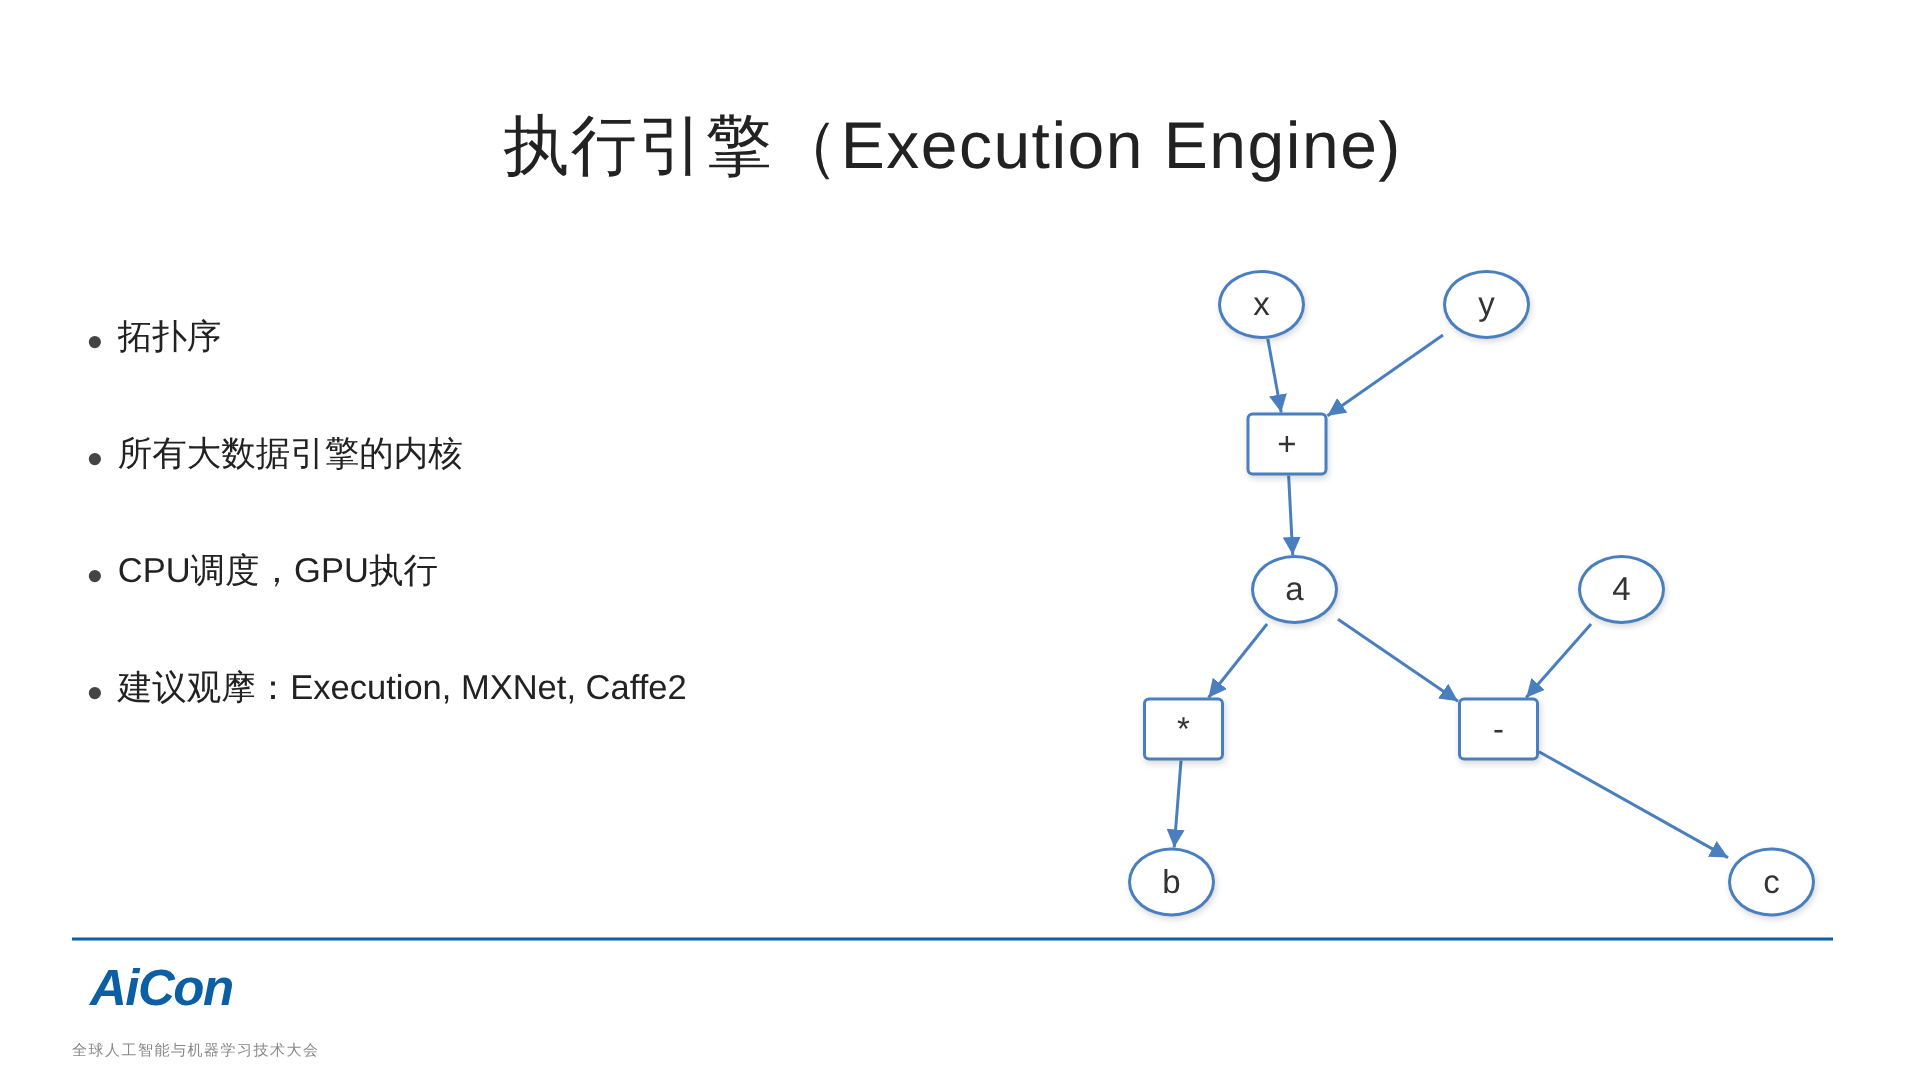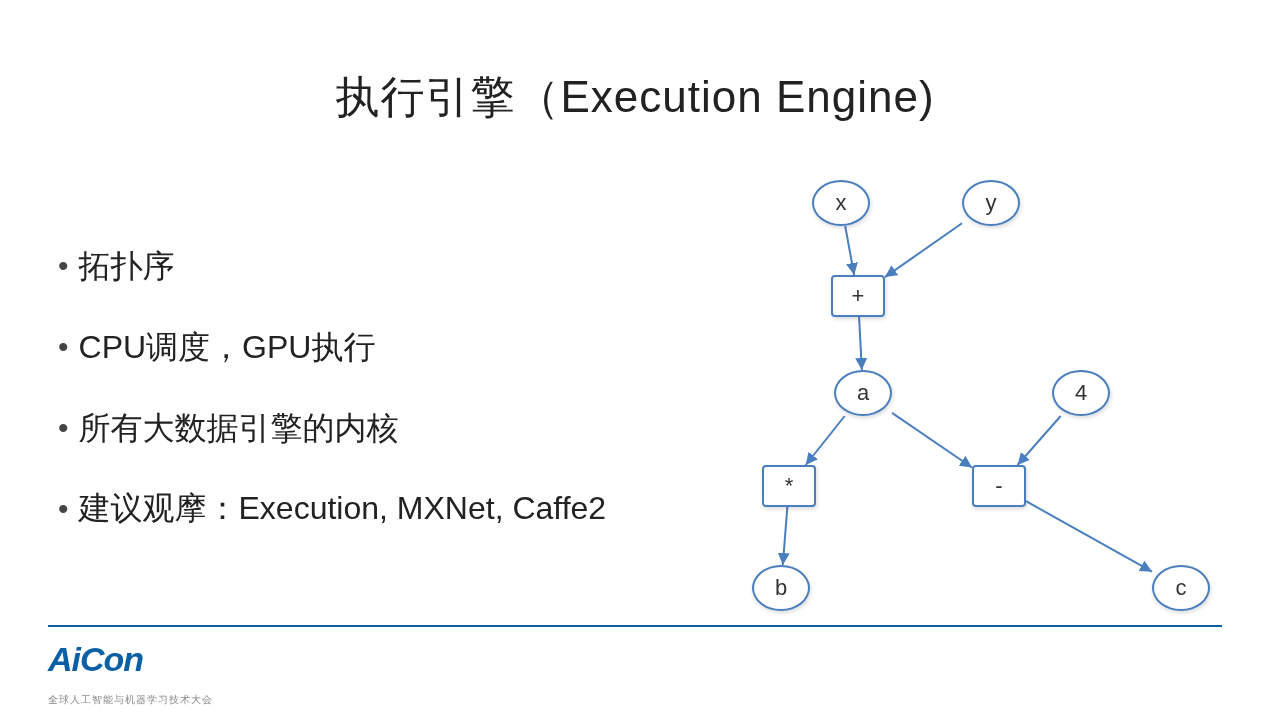--- a/index.html
+++ b/index.html
@@ -1,25 +1,25 @@
 <!DOCTYPE html>
 <html><head>
 <meta charset="utf-8">
 <style>
   * { margin: 0; padding: 0; box-sizing: border-box; }
   html, body { width: 1270px; height: 715px; background: #fff; font-family: "Helvetica Neue", Arial, "PingFang SC", "Microsoft YaHei", sans-serif; color: #222; }
   .slide { position: relative; width: 1270px; height: 505px; }
   .title { position: absolute; top: 68px; left: 0; width: 100%; text-align: center; font-size: 44px; font-weight: 400; letter-spacing: 1px; }
   .bullets { position: absolute; top: 208px; left: 58px; width: 690px; }
-  .bullets li { list-style: none; font-size: 32px; line-height: 1.4; margin-bottom: 36px; display: flex; align-items: center; margin-top: 36px; }
+  .bullets li { list-style: none; font-size: 23px; line-height: 1.4; margin-bottom: 36px; display: flex; align-items: flex-start; }
   .bullets li::before { content: "•"; font-size: 30px; margin-right: 10px; color: #444; }
   .diagram { position: absolute; top: 165px; left: 752px; width: 475px; height: 470px; }
   .footer-rule { position: absolute; left: 48px; right: 48px; top: 625px; height: 2px; background: #0b5fa4; }
   .aicon { position: absolute; left: 48px; top: 640px; }
-  .aicon .brand { font-size: 34px; font-weight: 700; color: #0b5fa4; letter-spacing: -1px; font-style: italic; }
+  .aicon .brand { font-size: 34px; font-weight: 700; color: #0b5fa4; letter-spacing: -1px; font-style: italic; margin-left: 12px; }
   .aicon .sub { font-size: 10px; color: #888; margin-top: 14px; letter-spacing: 1px; }
   .sponsors { position: absolute; right: 48px; top: 652px; display: flex; align-items: center; gap: 12px; }
   .host-label { font-size: 11px; color: #aaa; }
   .geek { font-size: 20px; font-weight: 700; color: #333; }
   .geek .bang { color: #e39a2b; }
   .geek .gt { color: #e39a2b; }
   .geek-sub { font-size: 9px; color: #999; display:block; line-height:1; }
   .infoq { font-size: 24px; font-weight: 800; color: #2a7fb8; }
   .infoq .q { color: #6fb53f; }
 
@@ -42,24 +42,24 @@
 
 <div class="slide">
 
   <div class="title">执行引擎（Execution Engine)</div>
 
   <ul class="bullets">
     <li>
         <span>拓扑序</span>
       </li>
     <li>
-        <span>CPU调度，GPU执行</span>
+        <span>所有大数据引擎的内核</span>
       </li>
     <li>
-        <span>所有大数据引擎的内核</span>
+        <span>CPU调度，GPU执行</span>
       </li>
     <li>
         <span>建议观摩：Execution, MXNet, Caffe2</span>
       </li>
   </ul>
 
   <div class="diagram" id="diagram">
     <svg class="edges" id="edges">
         <defs>
           <marker id="arr" markerWidth="8" markerHeight="8" refX="6" refY="3" orient="auto">

